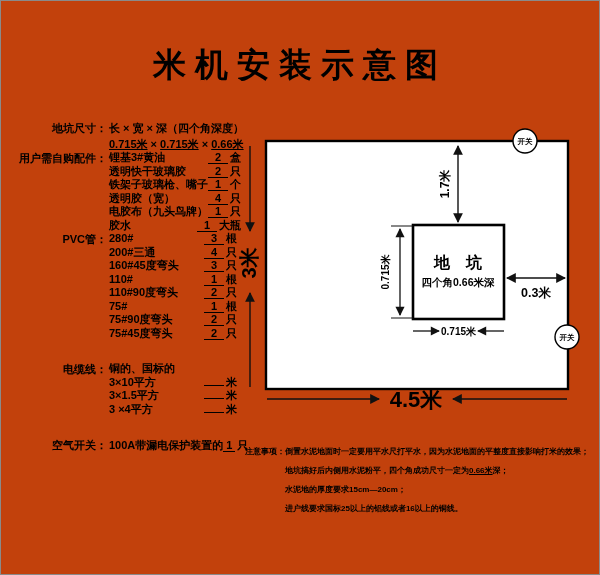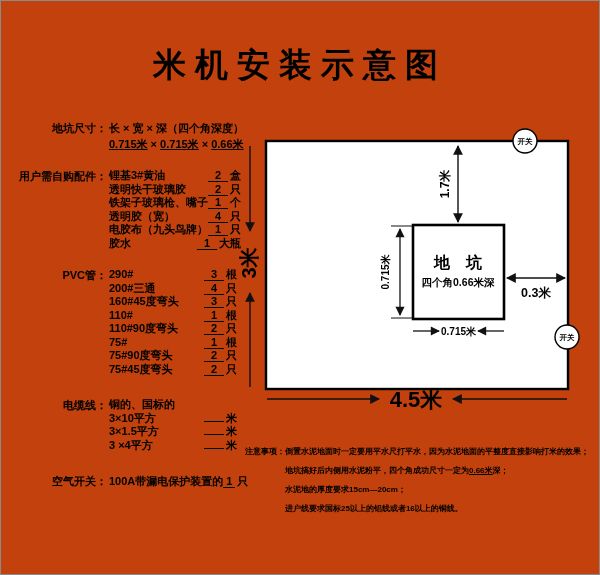--- a/index.html
+++ b/index.html
@@ -14,21 +14,21 @@
     position:absolute;top:42px;left:0;width:100%;
     text-align:center;font-size:33px;letter-spacing:9px;white-space:nowrap;
   }
   
   .panel{position:absolute;left:18px;top:120px;width:218px;font-size:11px;}
   .spec-line{display:flex;line-height:14px;}
   .lbl{width:88px;flex-shrink:0;text-align:right;white-space:nowrap;}
   .val{flex:1;padding-left:2px;white-space:nowrap;}
   .dims-line{margin-top:2px;}
   .dims-line .val{text-align:right;}
-  .section{margin-top:18px;}
+  .section{}
   .section.tight{margin-top:22px;}
   .sec-row{display:flex;}
   .items{flex:1;padding-left:2px;}
   .item-row{display:flex;justify-content:space-between;line-height:13.5px;height:13.5px;}
   .item-name{white-space:nowrap;}
   .qv{white-space:nowrap;}
   .qline{
     display:inline-block;min-width:20px;text-align:center;
     border-bottom:1px solid #000;line-height:11px;
   }
@@ -102,21 +102,21 @@
           </div>
       </div>
     </div>
 
     <div class="section">
       <div class="sec-row">
         <span class="lbl">PVC管：</span>
         <div class="items">
 
             <div class="item-row">
-              <span class="item-name">290#</span>
+              <span class="item-name">280#</span>
               <span class="qv"><span class="qline">3</span><span class="unit">根</span></span>
             </div>
 
 
             <div class="item-row">
               <span class="item-name">200#三通</span>
               <span class="qv"><span class="qline">4</span><span class="unit">只</span></span>
             </div>
 
             <div class="item-row">

